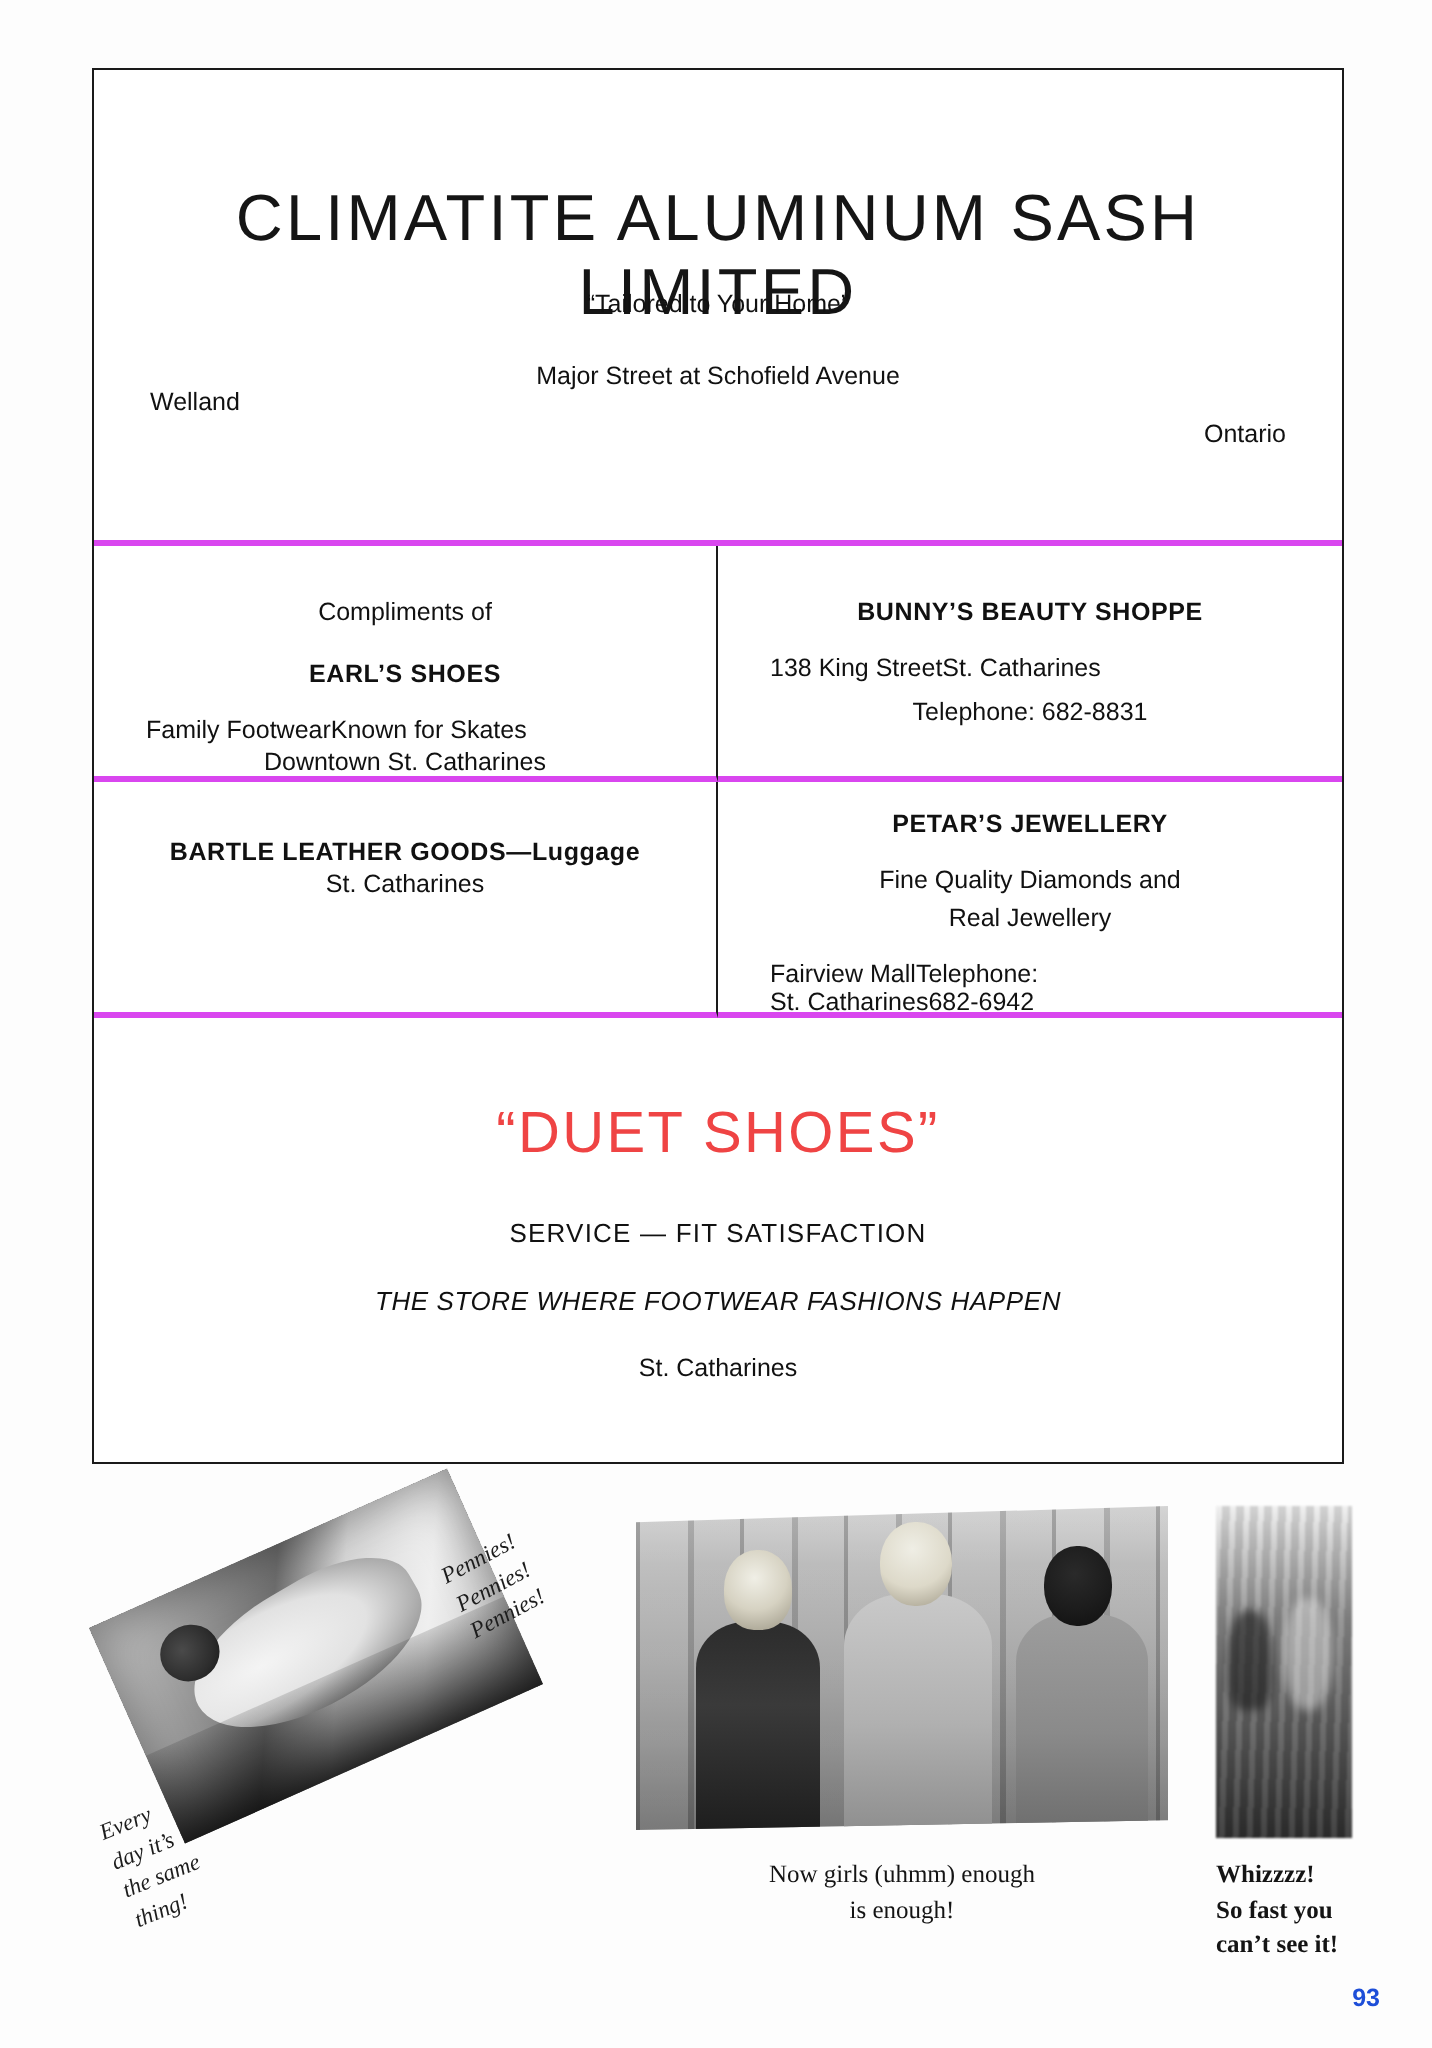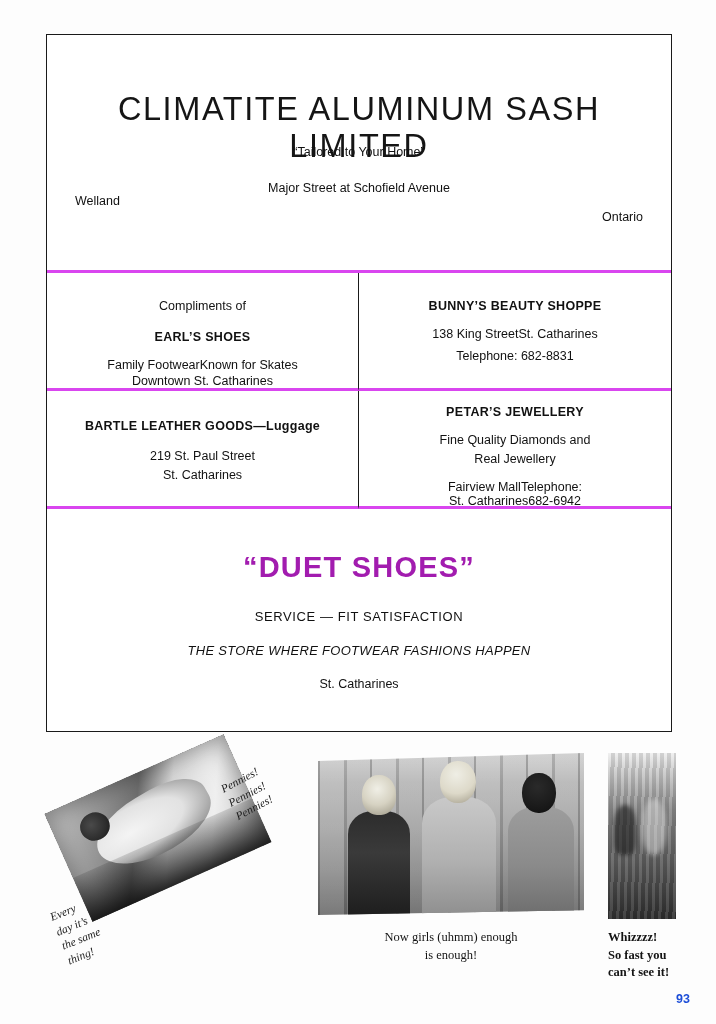--- a/index.html
+++ b/index.html
@@ -96,39 +96,39 @@
 
   .small { font-size: 12.5px; line-height: 1.55; }
   .bold  { font-weight: bold; font-size: 12.5px; letter-spacing: .3px; }
   .mt6 { margin-top: 6px; }
   .mt10 { margin-top: 10px; }
   .mt12 { margin-top: 12px; }
   .mt14 { margin-top: 14px; }
 
   .split {
     display: flex;
-    justify-content: center;
+    justify-content: flex-start;
     font-size: 12.5px;
   }
   .split-pad { padding: 0 10px; }
 
   
   .duet {
     height: 222px;
     position: relative;
   }
   .duet-title {
     position: absolute;
     top: 42px;
     left: 0; right: 0;
     text-align: center;
     font-size: 29px;
     letter-spacing: 1.2px;
-    font-weight: 700;
-    color: #a21caf;
+    font-weight: 400;
+    color: #ef4444;
   }
   .duet-l1 {
     position: absolute; top: 100px; left: 0; right: 0;
     text-align: center; font-size: 13px; letter-spacing: .6px;
   }
   .duet-l2 {
     position: absolute; top: 134px; left: 0; right: 0;
     text-align: center; font-size: 13px; letter-spacing: .3px; font-style: italic;
   }
   .duet-l3 {
@@ -358,21 +358,20 @@
           <span>138 King Street</span>
           <span>St. Catharines</span>
         </div>
         <div class="small mt6">Telephone: 682-8831</div>
       </div>
     </div>
 
     <div class="row mid-row-2">
       <div class="cell cell-half divider-r divider-b">
         <div class="bold mt14">BARTLE LEATHER GOODS—Luggage</div>
-        <div class="small mt14">219 St. Paul Street</div>
         <div class="small">St. Catharines</div>
       </div>
       <div class="cell cell-half divider-b">
         <div class="bold">PETAR’S JEWELLERY</div>
         <div class="small mt12">Fine Quality Diamonds and</div>
         <div class="small">Real Jewellery</div>
         <div class="split split-pad mt10">
           <span>Fairview Mall</span>
           <span>Telephone:</span>
         </div>

